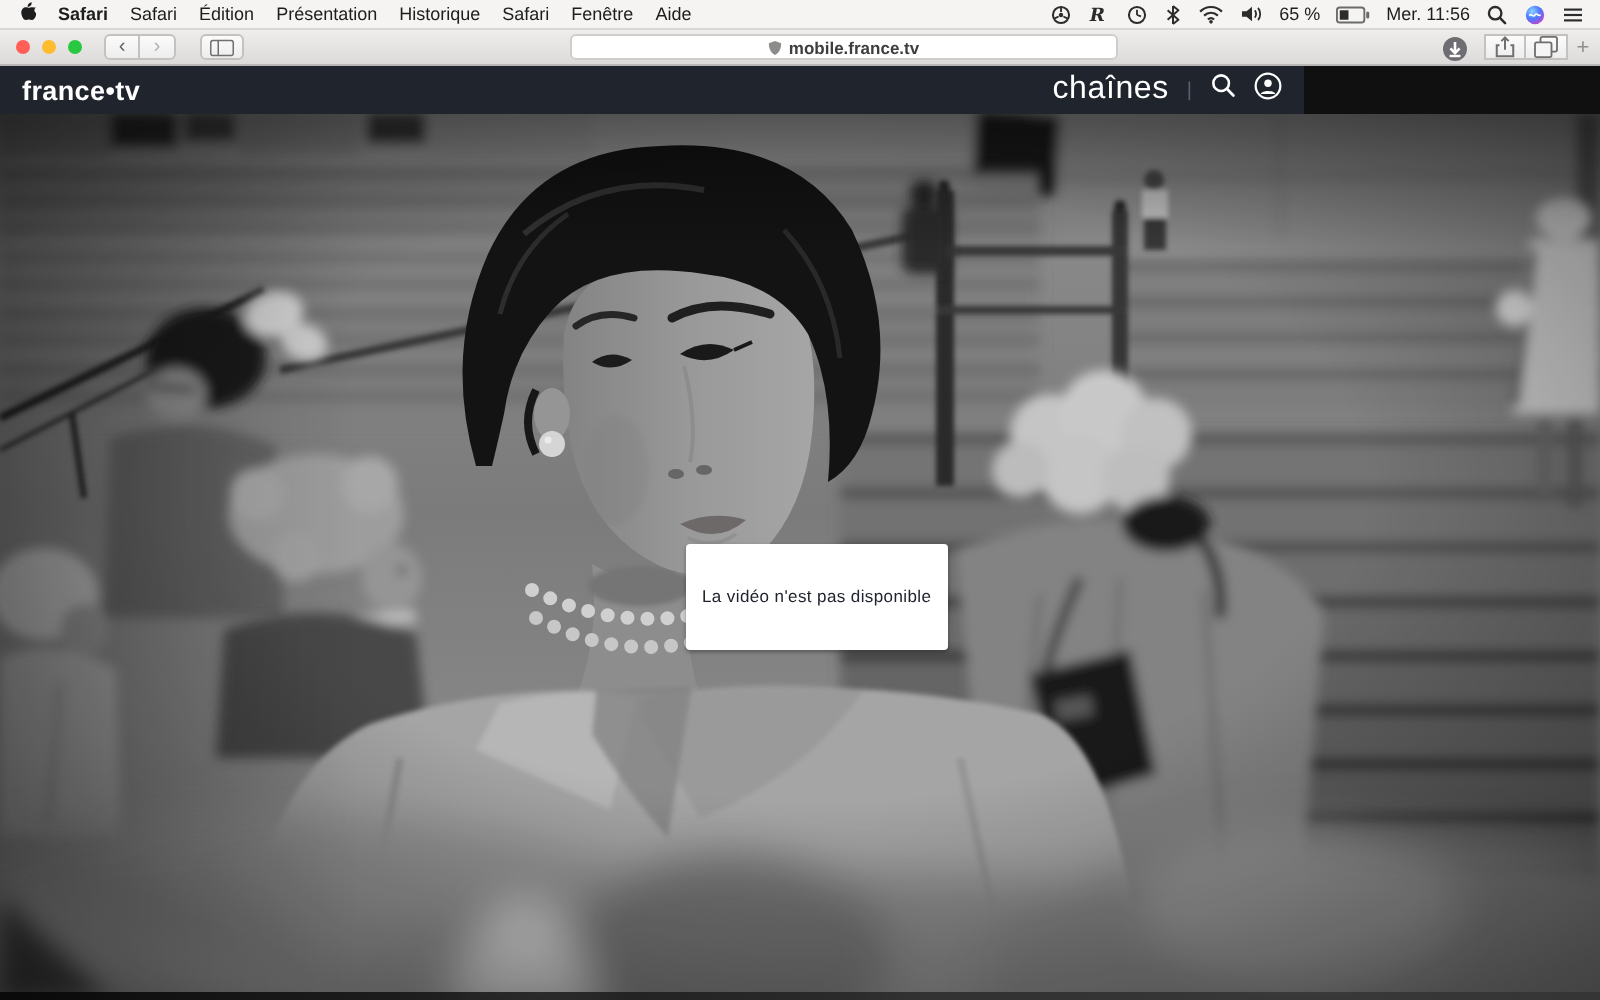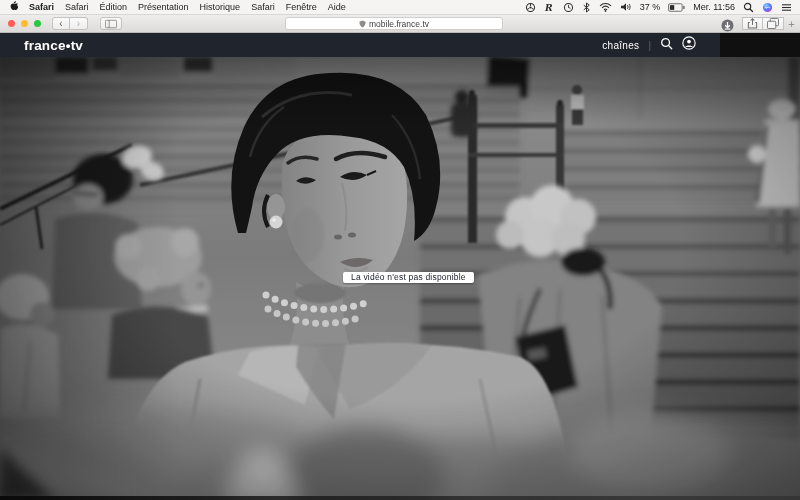--- a/index.html
+++ b/index.html
@@ -24,45 +24,45 @@
   .traffic { position:absolute; left:8px; top:5px; display:flex; gap:6px; }
   .traffic span { width:7px; height:7px; border-radius:50%; display:block; }
   .t-red{ background:#ff5f57; } .t-yellow{ background:#febc2e; } .t-green{ background:#28c840; }
   .navgroup { position:absolute; left:52px; top:2px; display:flex; }
   .tb-btn { height:13px; background:linear-gradient(#fbfbfb,#ededed); border:1px solid #c3c2c1;
     display:flex; align-items:center; justify-content:center; font-size:10px; color:#5f5f5f;
     padding:0 4px; line-height:1; }
   .btn-back { border-radius:3px 0 0 3px; width:18px; }
   .btn-fwd  { border-radius:0 3px 3px 0; width:18px; border-left:none; color:#b3b2b1; }
   .btn-side { position:absolute; left:100px; top:2px; width:22px; border-radius:3px; }
-  .addressbar { position:absolute; left:285px; top:2px; width:218px; height:13px;
+  .addressbar { position:absolute; left:285px; top:2px; width:274px; height:13px;
     background:#fff; border:1px solid #cfcecd; border-radius:3px;
     display:flex; align-items:center; justify-content:center; gap:3px;
-    font-size:8.5px; color:#3e3e3e; }
+    font-size:8.5px; color:#3e3e3e;font-weight:bold; }
   .tb-right-abs { position:absolute; top:2px; }
   .dl-wrap { right:66px; top:3px; }
   .share-wrap { right:37px; }
   .tabs-wrap { right:16px; }
   .plus-wrap { right:3px; top:2px; width:11px; height:13px; display:flex; align-items:center;
     justify-content:center; font-size:11px; color:#8f8e8d; }
 
   
-  .siteheader { position:absolute; top:33px; left:0; width:720px; height:24px;
+  .siteheader { position:absolute; top:33px; left:0; width:652px; height:24px;
     background:#20242d; display:flex; align-items:center; justify-content:space-between;
-    padding:0 24px; }
+    padding:0 11px; }
   .logo { color:#fff; font-weight:bold; font-size:13.5px; letter-spacing:.2px; }
   .sh-right { display:flex; align-items:center; gap:9px; }
-  .sh-channels { color:#fff; font-size:10px; letter-spacing:.3px; }
+  .sh-channels { color:#fff; font-size:16px; letter-spacing:.3px; }
   .sh-div { color:#596070; font-size:10px; }
 
   
   .player { position:absolute; top:57px; left:0; width:800px; height:443px; background:#858585; }
   .player svg.poster { display:block; }
   .video-message { position:absolute; left:343px; top:215px; background:#fff; color:#20242d;
-    font-size:8.5px; letter-spacing:.2px; padding:1px 8px; border-radius:2px; line-height:1;
+    font-size:8.5px; letter-spacing:.2px; padding:22px 8px; border-radius:2px; line-height:1;
     box-shadow:0 1px 2px rgba(0,0,0,.35); white-space:nowrap; }
 </style>
 </head>
 <body>
 
 <div class="screen">
 
   <div class="menubar">
     <div class="mb-left">
       <span>
@@ -115,21 +115,21 @@
             <circle cx="7" cy="9.8" r="1" fill="#2c2c2c"></circle>
           </svg>
       </span>
       <span>
         <svg width="12" height="10" viewBox="0 0 13 11">
             <polygon points="1,4 3.5,4 6.5,1.5 6.5,9.5 3.5,7 1,7" fill="#2c2c2c"></polygon>
             <path d="M8,3.5 C9,4.5 9,6.5 8,7.5" fill="none" stroke="#2c2c2c" stroke-width="1"></path>
             <path d="M9.8,2.2 C11.4,3.8 11.4,7.2 9.8,8.8" fill="none" stroke="#2c2c2c" stroke-width="1"></path>
           </svg>
       </span>
-      <span class="mb-text">37 %</span>
+      <span class="mb-text">65 %</span>
       <span>
         <svg width="17" height="9" viewBox="0 0 18 9">
             <rect x="0.5" y="0.5" width="14.5" height="8" rx="1.5" fill="none" stroke="#6b6b6b" stroke-width="1"></rect>
             <rect x="2" y="2" width="4.6" height="5" fill="#2c2c2c"></rect>
             <rect x="16" y="2.6" width="1.6" height="3.8" rx="0.8" fill="#6b6b6b"></rect>
           </svg>
       </span>
       <span class="mb-text">Mer. 11:56</span>
       <span>
         <svg width="11" height="11" viewBox="0 0 12 12">

